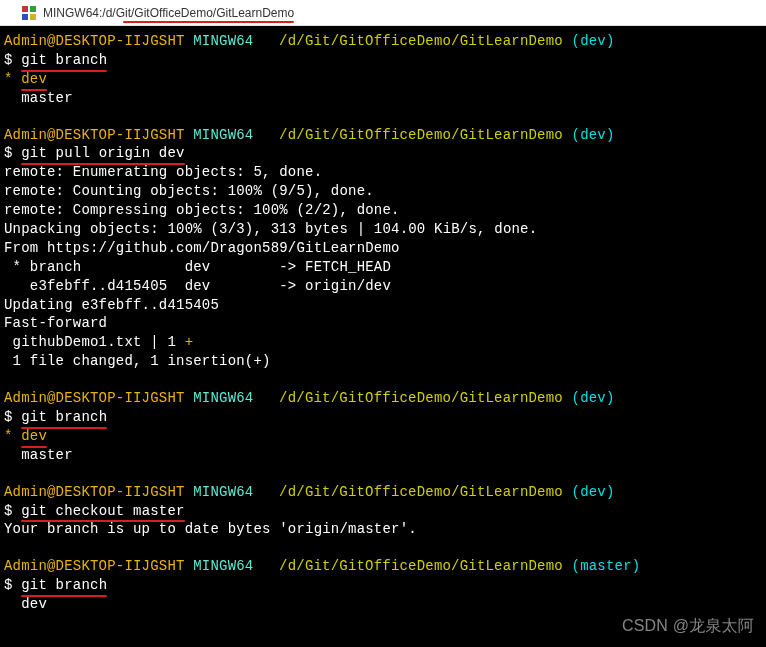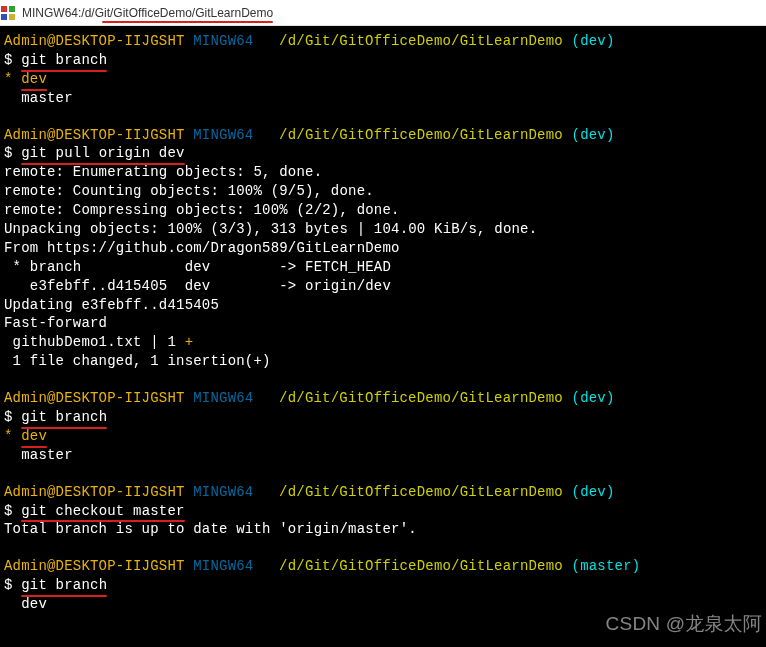--- a/index.html
+++ b/index.html
@@ -6,21 +6,21 @@
     body {
       font-family: Consolas, "Courier New", monospace;
       font-size: 14px;
       background: #fff;
       width: 766px;
       height: 647px;
       overflow: hidden;
     }
     .titlebar {
       background: #fff;
-      padding: 4px 0;
+      padding: 4px 21px;
       display: flex;
       align-items: center;
       gap: 6px;
       border-bottom: 1px solid #ddd;
       height: 26px;
     }
     .titlebar-icon {
       width: 16px;
       height: 16px;
       display: inline-block;
@@ -55,41 +55,41 @@
       background: #000;
       color: #fff;
       padding: 6px 4px;
       height: calc(647px - 26px);
       line-height: 1.35;
       letter-spacing: 0.2px;
       position: relative;
     }
     .line { white-space: pre; }
     .green { color: #eab308; }
-    .magenta { color: #0369a1; }
+    .magenta { color: #5eead4; }
     .yellow { color: #d0d000; margin-left: 17px; }
     .cyan { color: #00e0e0; }
     .white { color: #fff; }
     .blank { height: 18px; }
     .rel { position: relative; display: inline-block; }
     .ul-red::after {
       content: "";
       position: absolute;
       left: 0; right: 0; bottom: -2px;
       height: 2px;
       background: #d62020;
       border-radius: 2px;
     }
     .watermark {
       position: absolute;
-      right: 4px;
+      right: 12px;
       bottom: 10px;
       color: rgba(220,220,220,0.6);
       font-family: "Segoe UI", sans-serif;
-      font-size: 19px;
+      font-size: 16px;
       font-weight: 400;
     }
   </style>
 </head>
 <body>
 
 <div class="titlebar">
   <span class="titlebar-icon">
     <svg viewBox="0 0 16 16" width="16" height="16">
       <rect x="1" y="1" width="6" height="6" fill="#d03030"></rect>
@@ -125,21 +125,21 @@
   <div class="blank"></div>
 
   <div class="line"><span class="green">Admin@DESKTOP-IIJGSHT</span> <span class="magenta">MINGW64</span> <span class="yellow">/d/Git/GitOfficeDemo/GitLearnDemo</span> <span class="cyan">(dev)</span></div>
   <div class="line"><span class="white">$</span> <span class="white rel ul-red">git branch</span></div>
   <div class="line"><span class="green">*</span> <span class="green rel ul-red">dev</span></div>
   <div class="line white">  master</div>
   <div class="blank"></div>
 
   <div class="line"><span class="green">Admin@DESKTOP-IIJGSHT</span> <span class="magenta">MINGW64</span> <span class="yellow">/d/Git/GitOfficeDemo/GitLearnDemo</span> <span class="cyan">(dev)</span></div>
   <div class="line"><span class="white">$</span> <span class="white rel ul-red">git checkout master</span></div>
-  <div class="line white">Total branch is up to date with 'origin/master'.</div>
+  <div class="line white">Your branch is up to date bytes 'origin/master'.</div>
   <div class="blank"></div>
 
   <div class="line"><span class="green">Admin@DESKTOP-IIJGSHT</span> <span class="magenta">MINGW64</span> <span class="yellow">/d/Git/GitOfficeDemo/GitLearnDemo</span> <span class="cyan">(master)</span></div>
   <div class="line"><span class="white">$</span> <span class="white rel ul-red">git branch</span></div>
   <div class="line white">  dev</div>
 
   <div class="watermark">CSDN @龙泉太阿</div>
 </div>
 
 </body></html>

